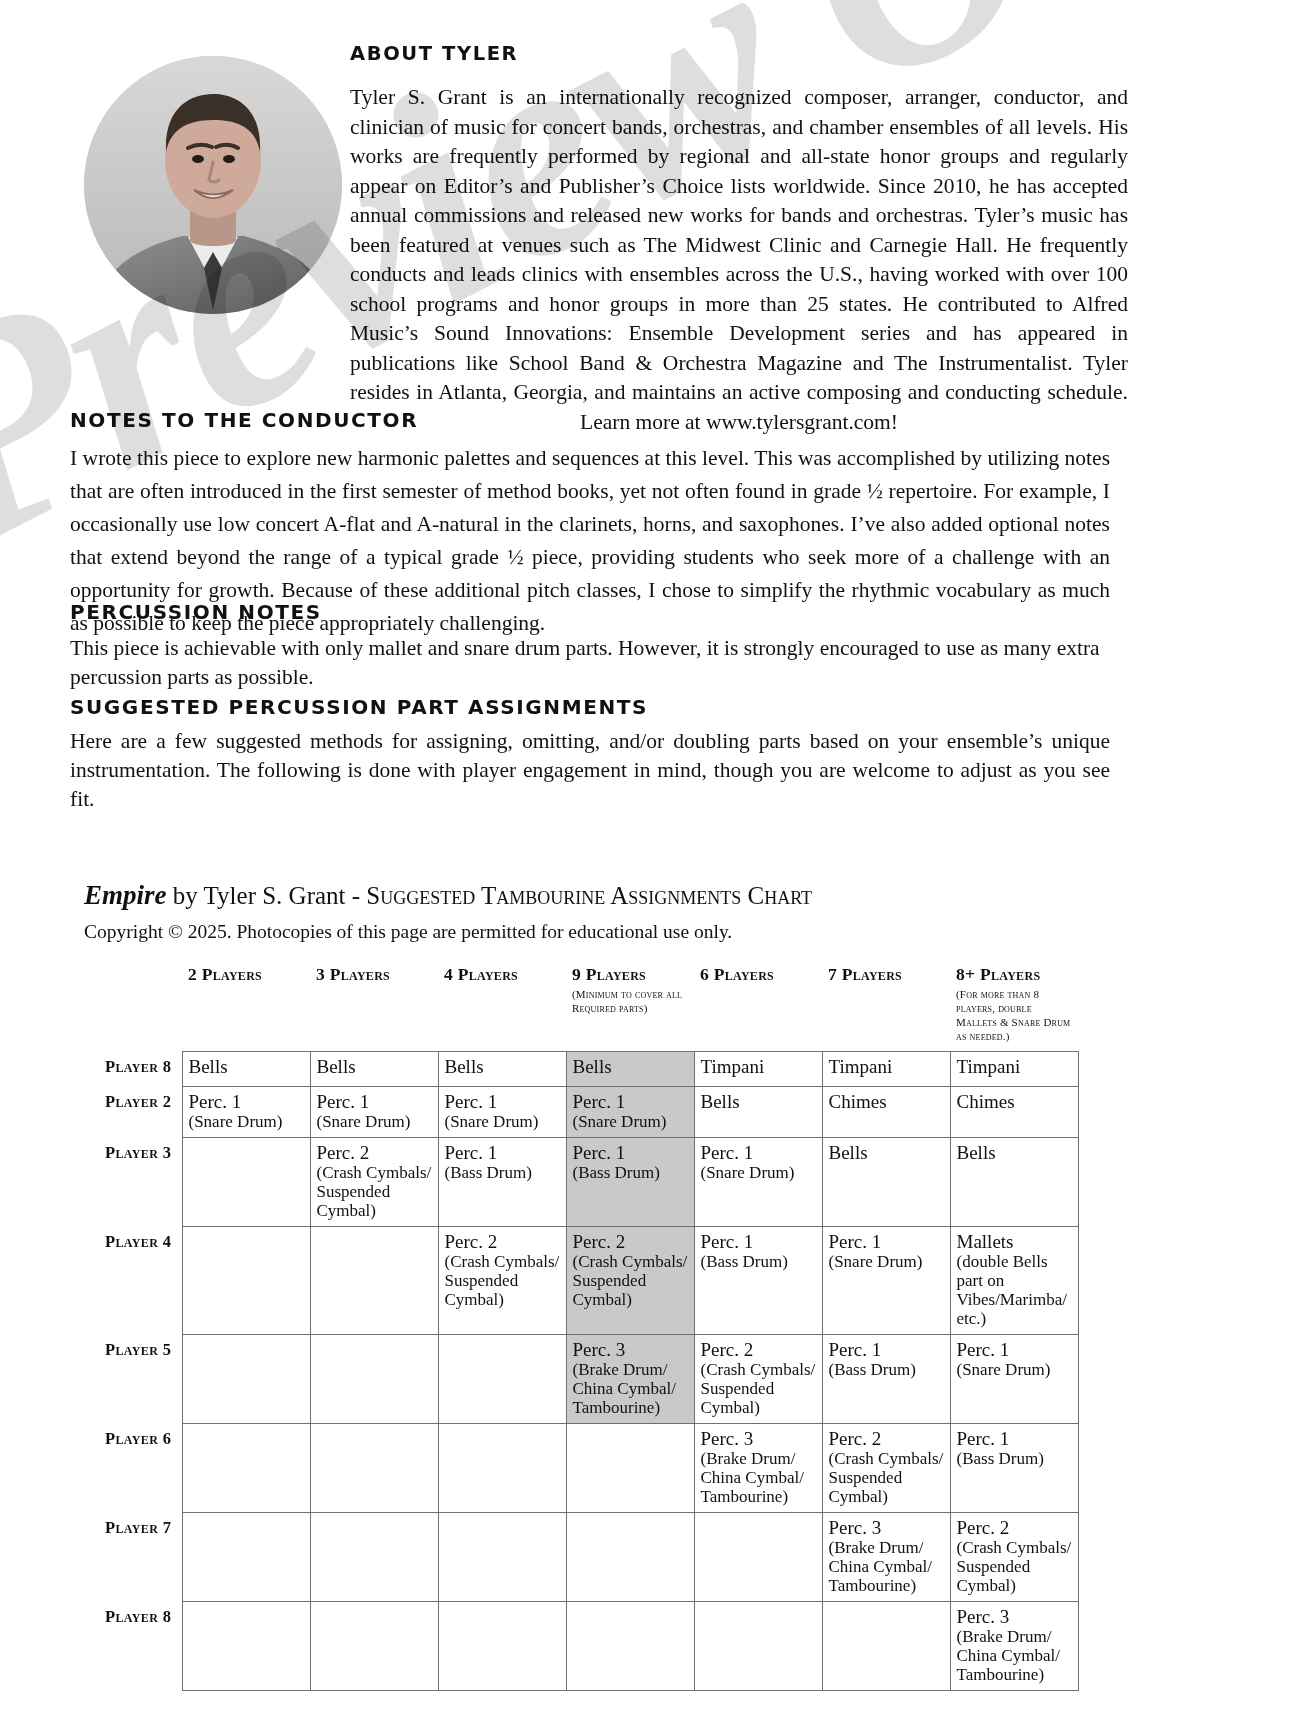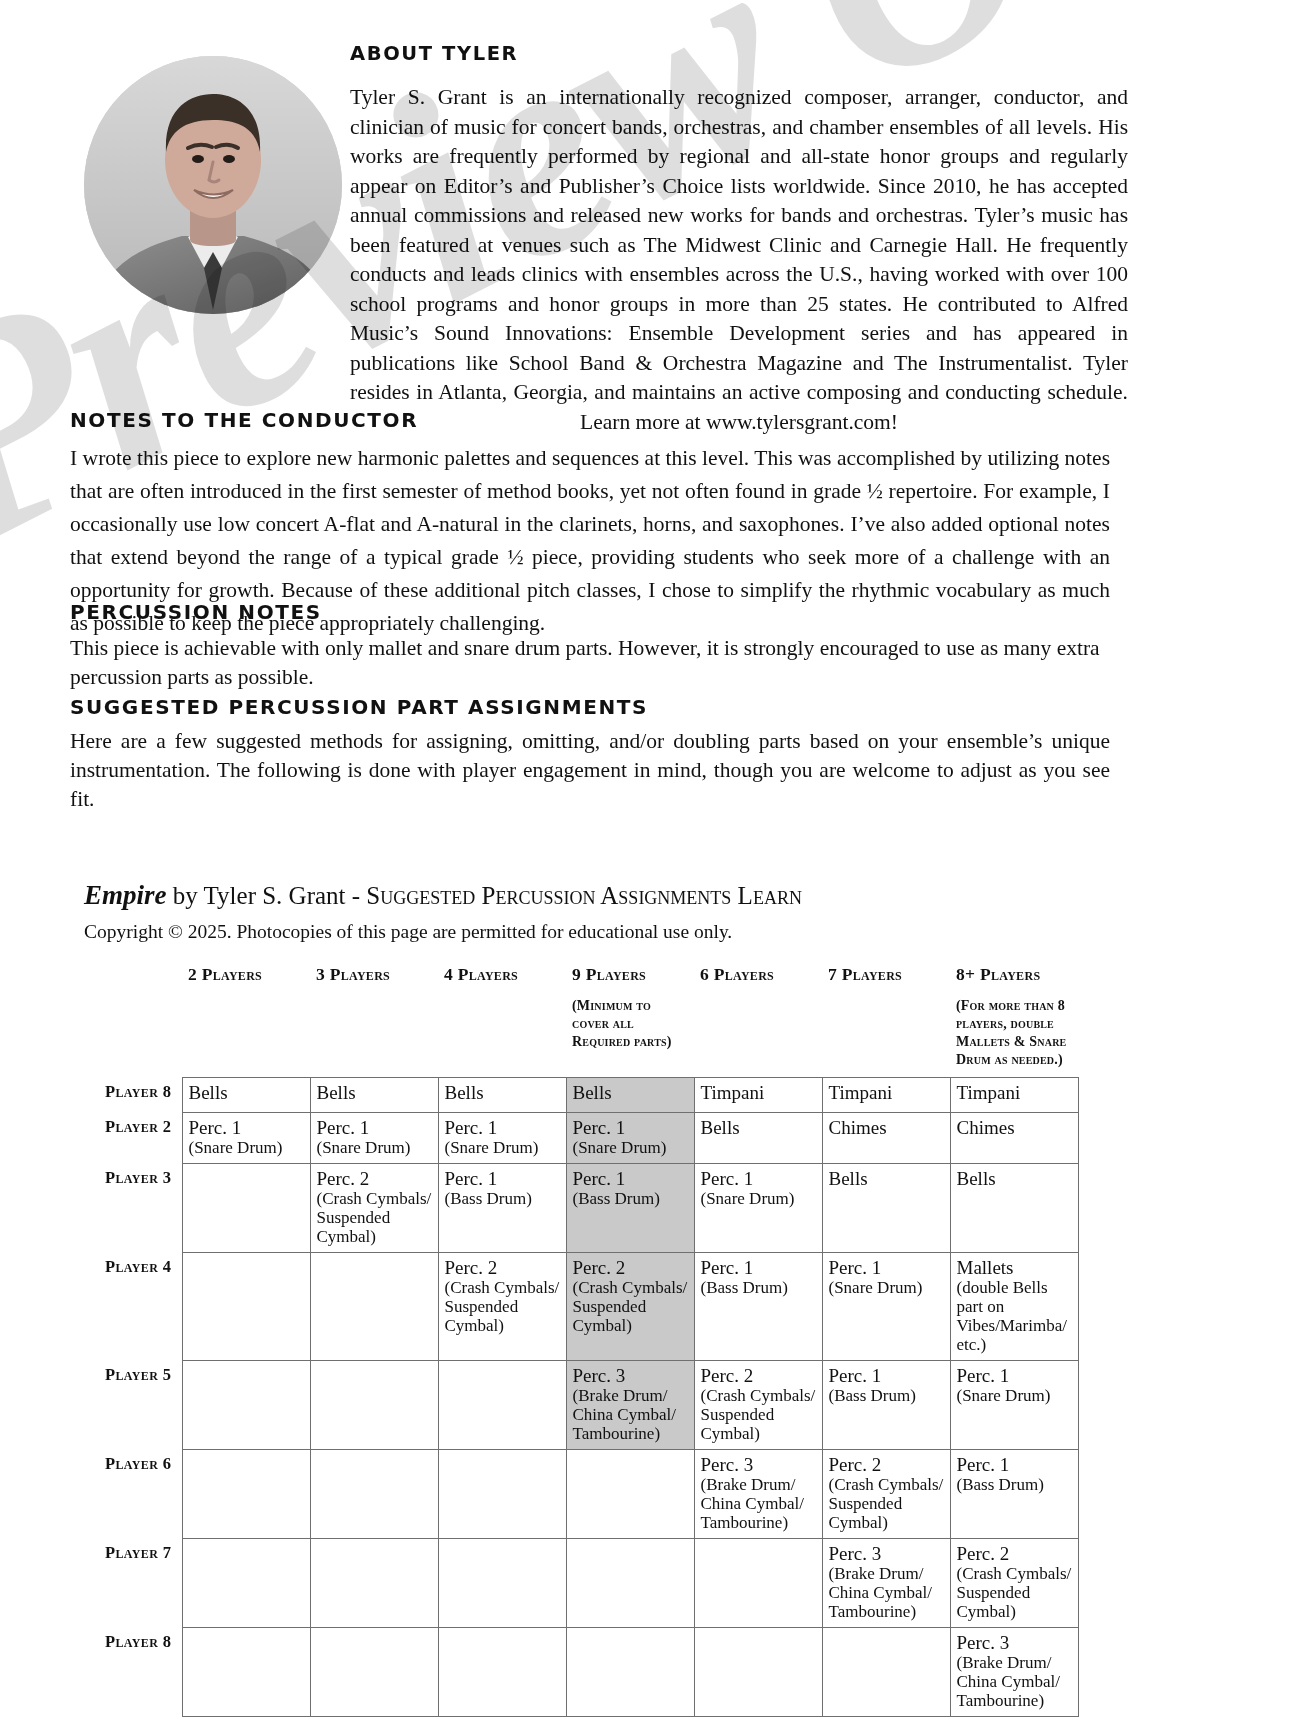--- a/index.html
+++ b/index.html
@@ -142,25 +142,25 @@
     padding: 0 6px 8px 6px;
     font-weight: bold;
     font-size: 17.5px;
     font-variant: small-caps;
     letter-spacing: 0.3px;
     border: none;
     line-height: 1.08;
   }
   table.assign th.colhead .sub {
     display: block;
-    font-size: 14px;
-    font-weight: bold;
+    font-size: 11px;
+    font-weight: normal;
     font-variant: small-caps;
     line-height: 1.28;
-    margin-top: 13px;
+    margin-top: 3px;
     letter-spacing: 0.2px;
   }
   table.assign th.corner { border: none; }
 
   table.assign th.rowhead {
     text-align: right;
     vertical-align: top;
     padding: 5px 10px 4px 0;
     font-weight: bold;
     font-size: 16.5px;
@@ -242,21 +242,21 @@
     <h2 class="sec-head" style="font-size:20px;margin-bottom:10px;">PERCUSSION NOTES</h2>
     <p style="text-align:left;">This piece is achievable with only mallet and snare drum parts. However, it is strongly encouraged to use as many extra percussion parts as possible.</p>
   </div>
 
   <div class="section tight" style="top:695px;">
     <h2 class="sec-head" style="font-size:20px;margin-bottom:8px;">SUGGESTED PERCUSSION PART ASSIGNMENTS</h2>
     <p>Here are a few suggested methods for assigning, omitting, and/or doubling parts based on your ensemble’s unique instrumentation. The following is done with player engagement in mind, though you are welcome to adjust as you see fit.</p>
   </div>
 
   <div class="chart-title">
-    <span class="empire">Empire</span><span> by Tyler S. Grant - </span><span class="sc">Suggested Percussion Assignments Learn</span>
+    <span class="empire">Empire</span><span> by Tyler S. Grant - </span><span class="sc">Suggested Tambourine Assignments Chart</span>
   </div>
   <div class="copyright">Copyright © 2025. Photocopies of this page are permitted for educational use only.</div>
 
   <div class="chart-wrap">
     <table class="assign">
       <colgroup>
         <col class="lbl">
           <col class="c">
           <col class="c">
           <col class="c">

